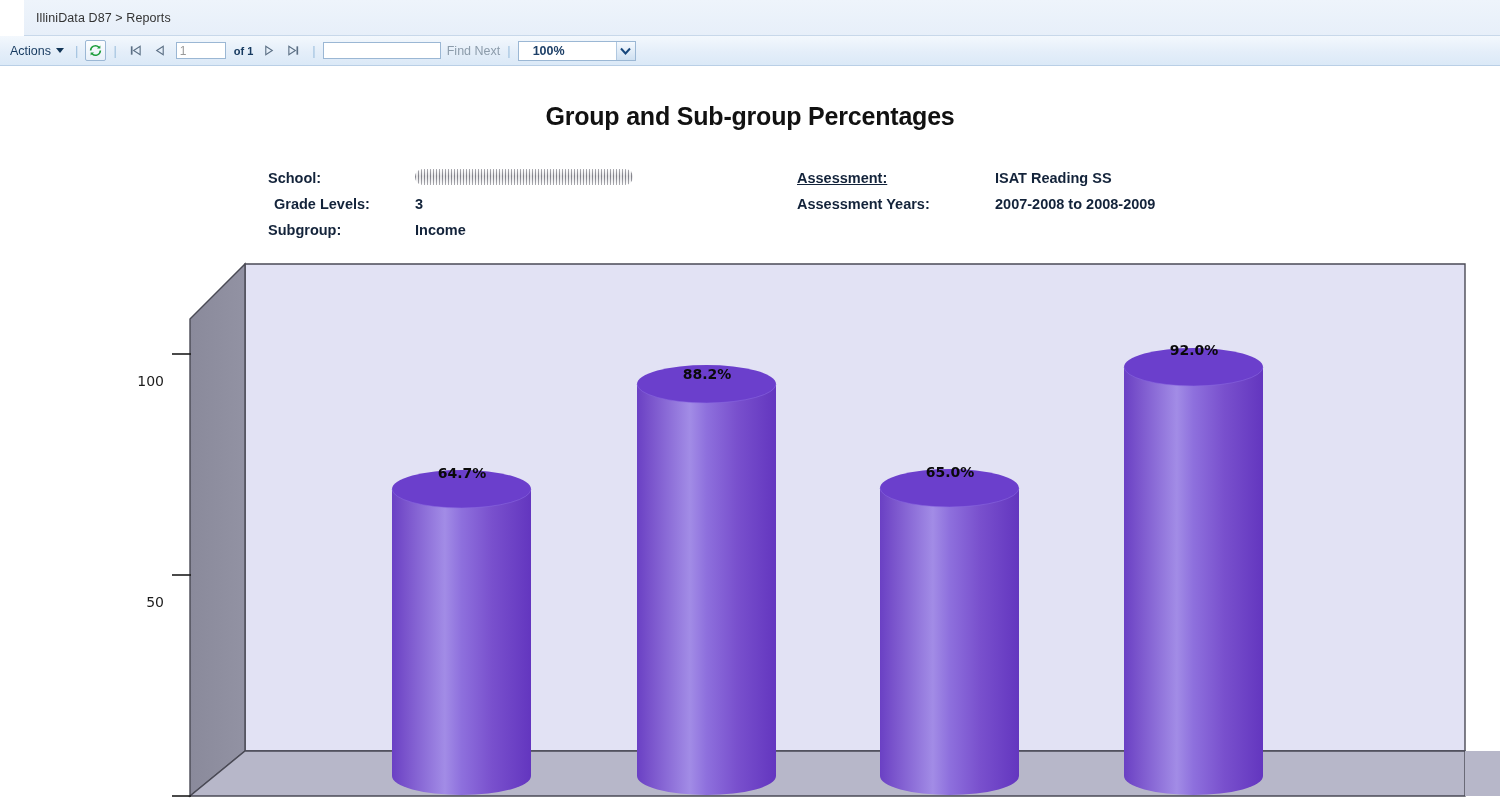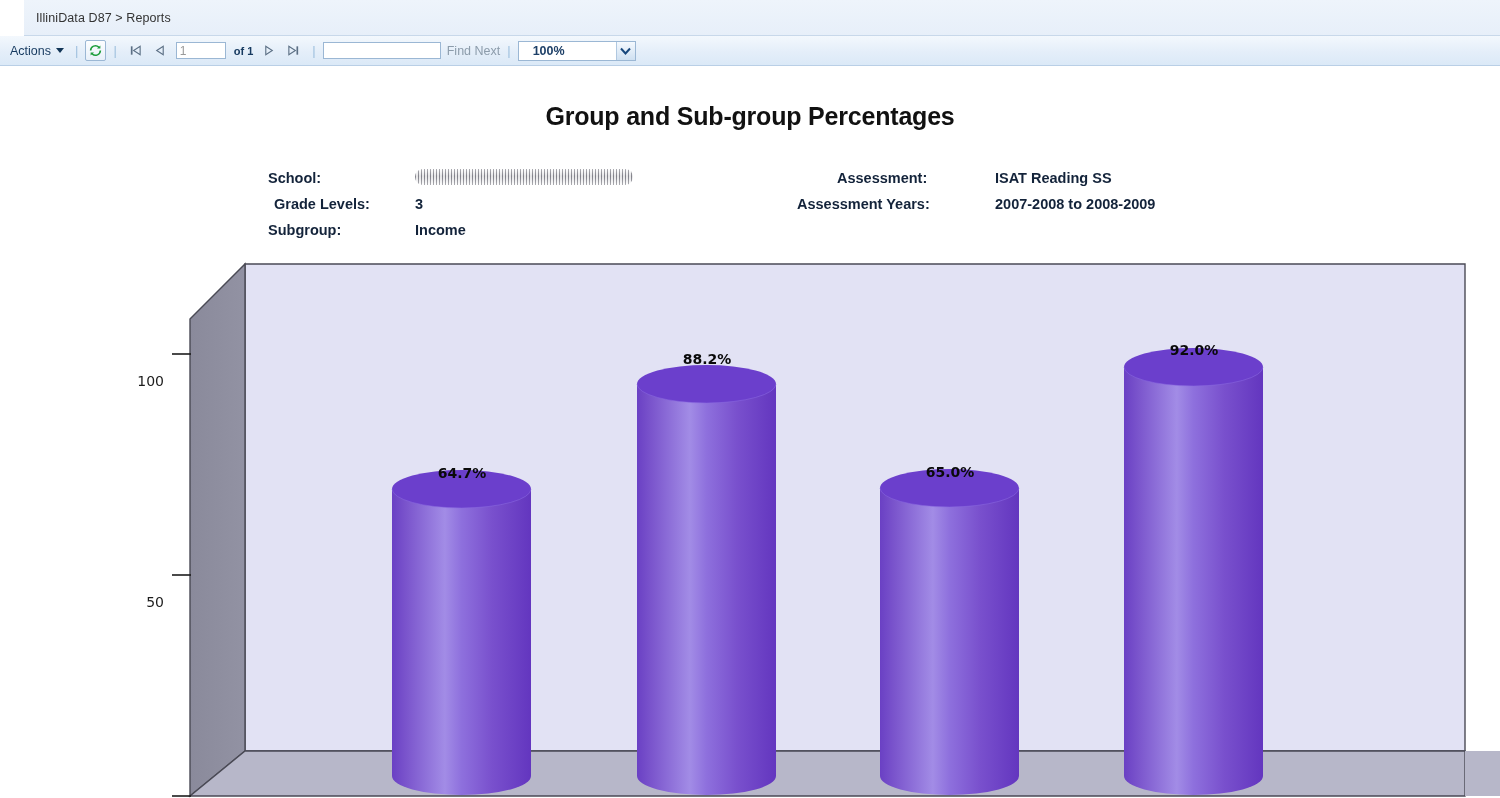--- a/index.html
+++ b/index.html
@@ -283,21 +283,21 @@
 
   <div class="meta-label" style="left:268px; top:104px;">School:</div>
   <div id="school-redaction"></div>
 
   <div class="meta-label" style="left:274px; top:130px;">Grade Levels:</div>
   <div class="meta-value" style="left:415px; top:130px;">3</div>
 
   <div class="meta-label" style="left:268px; top:156px;">Subgroup:</div>
   <div class="meta-value" style="left:415px; top:156px;">Income</div>
 
-  <div class="meta-label" style="left:837px; top:104px;">Assessment:</div>
+  <div class="meta-label" style="left:797px; top:104px;text-decoration:underline;">Assessment:</div>
   <div class="meta-value" style="left:995px; top:104px;">ISAT Reading SS</div>
 
   <div class="meta-label" style="left:797px; top:130px;">Assessment Years:</div>
   <div class="meta-value" style="left:995px; top:130px;">2007-2008 to 2008-2009</div>
 
   <div id="chart-area">
 
     <svg width="1500" height="798" viewBox="0 0 1500 798">
       <defs>
 
@@ -370,21 +370,21 @@
       </g>
     </svg>
 
     
     <div class="axis-tick-label" style="left:108px; top:279px; width:56px;">100</div>
     <div class="axis-tick-label" style="left:108px; top:500px; width:56px;">50</div>
     <div class="axis-tick-label" style="left:108px; top:721px; width:56px;">0</div>
 
     
     <div class="bar-value-label" style="left:383px; top:399px; width:158px;">64.7%</div>
-    <div class="bar-value-label" style="left:628px; top:285px; width:158px;">88.2%</div>
+    <div class="bar-value-label" style="left:628px; top:300px; width:158px;">88.2%</div>
     <div class="bar-value-label" style="left:871px; top:398px; width:158px;">65.0%</div>
     <div class="bar-value-label" style="left:1115px; top:276px; width:158px;">92.0%</div>
 
     
     <div class="cat-label" style="left:353px; top:736px; width:160px;">Low Income</div>
     <div class="cat-label" style="left:597px; top:736px; width:160px;">Not Low Income</div>
     <div class="cat-label" style="left:840px; top:736px; width:160px;">Low Income</div>
     <div class="cat-label" style="left:1084px; top:736px; width:160px;">Not Low Income</div>
 
     

